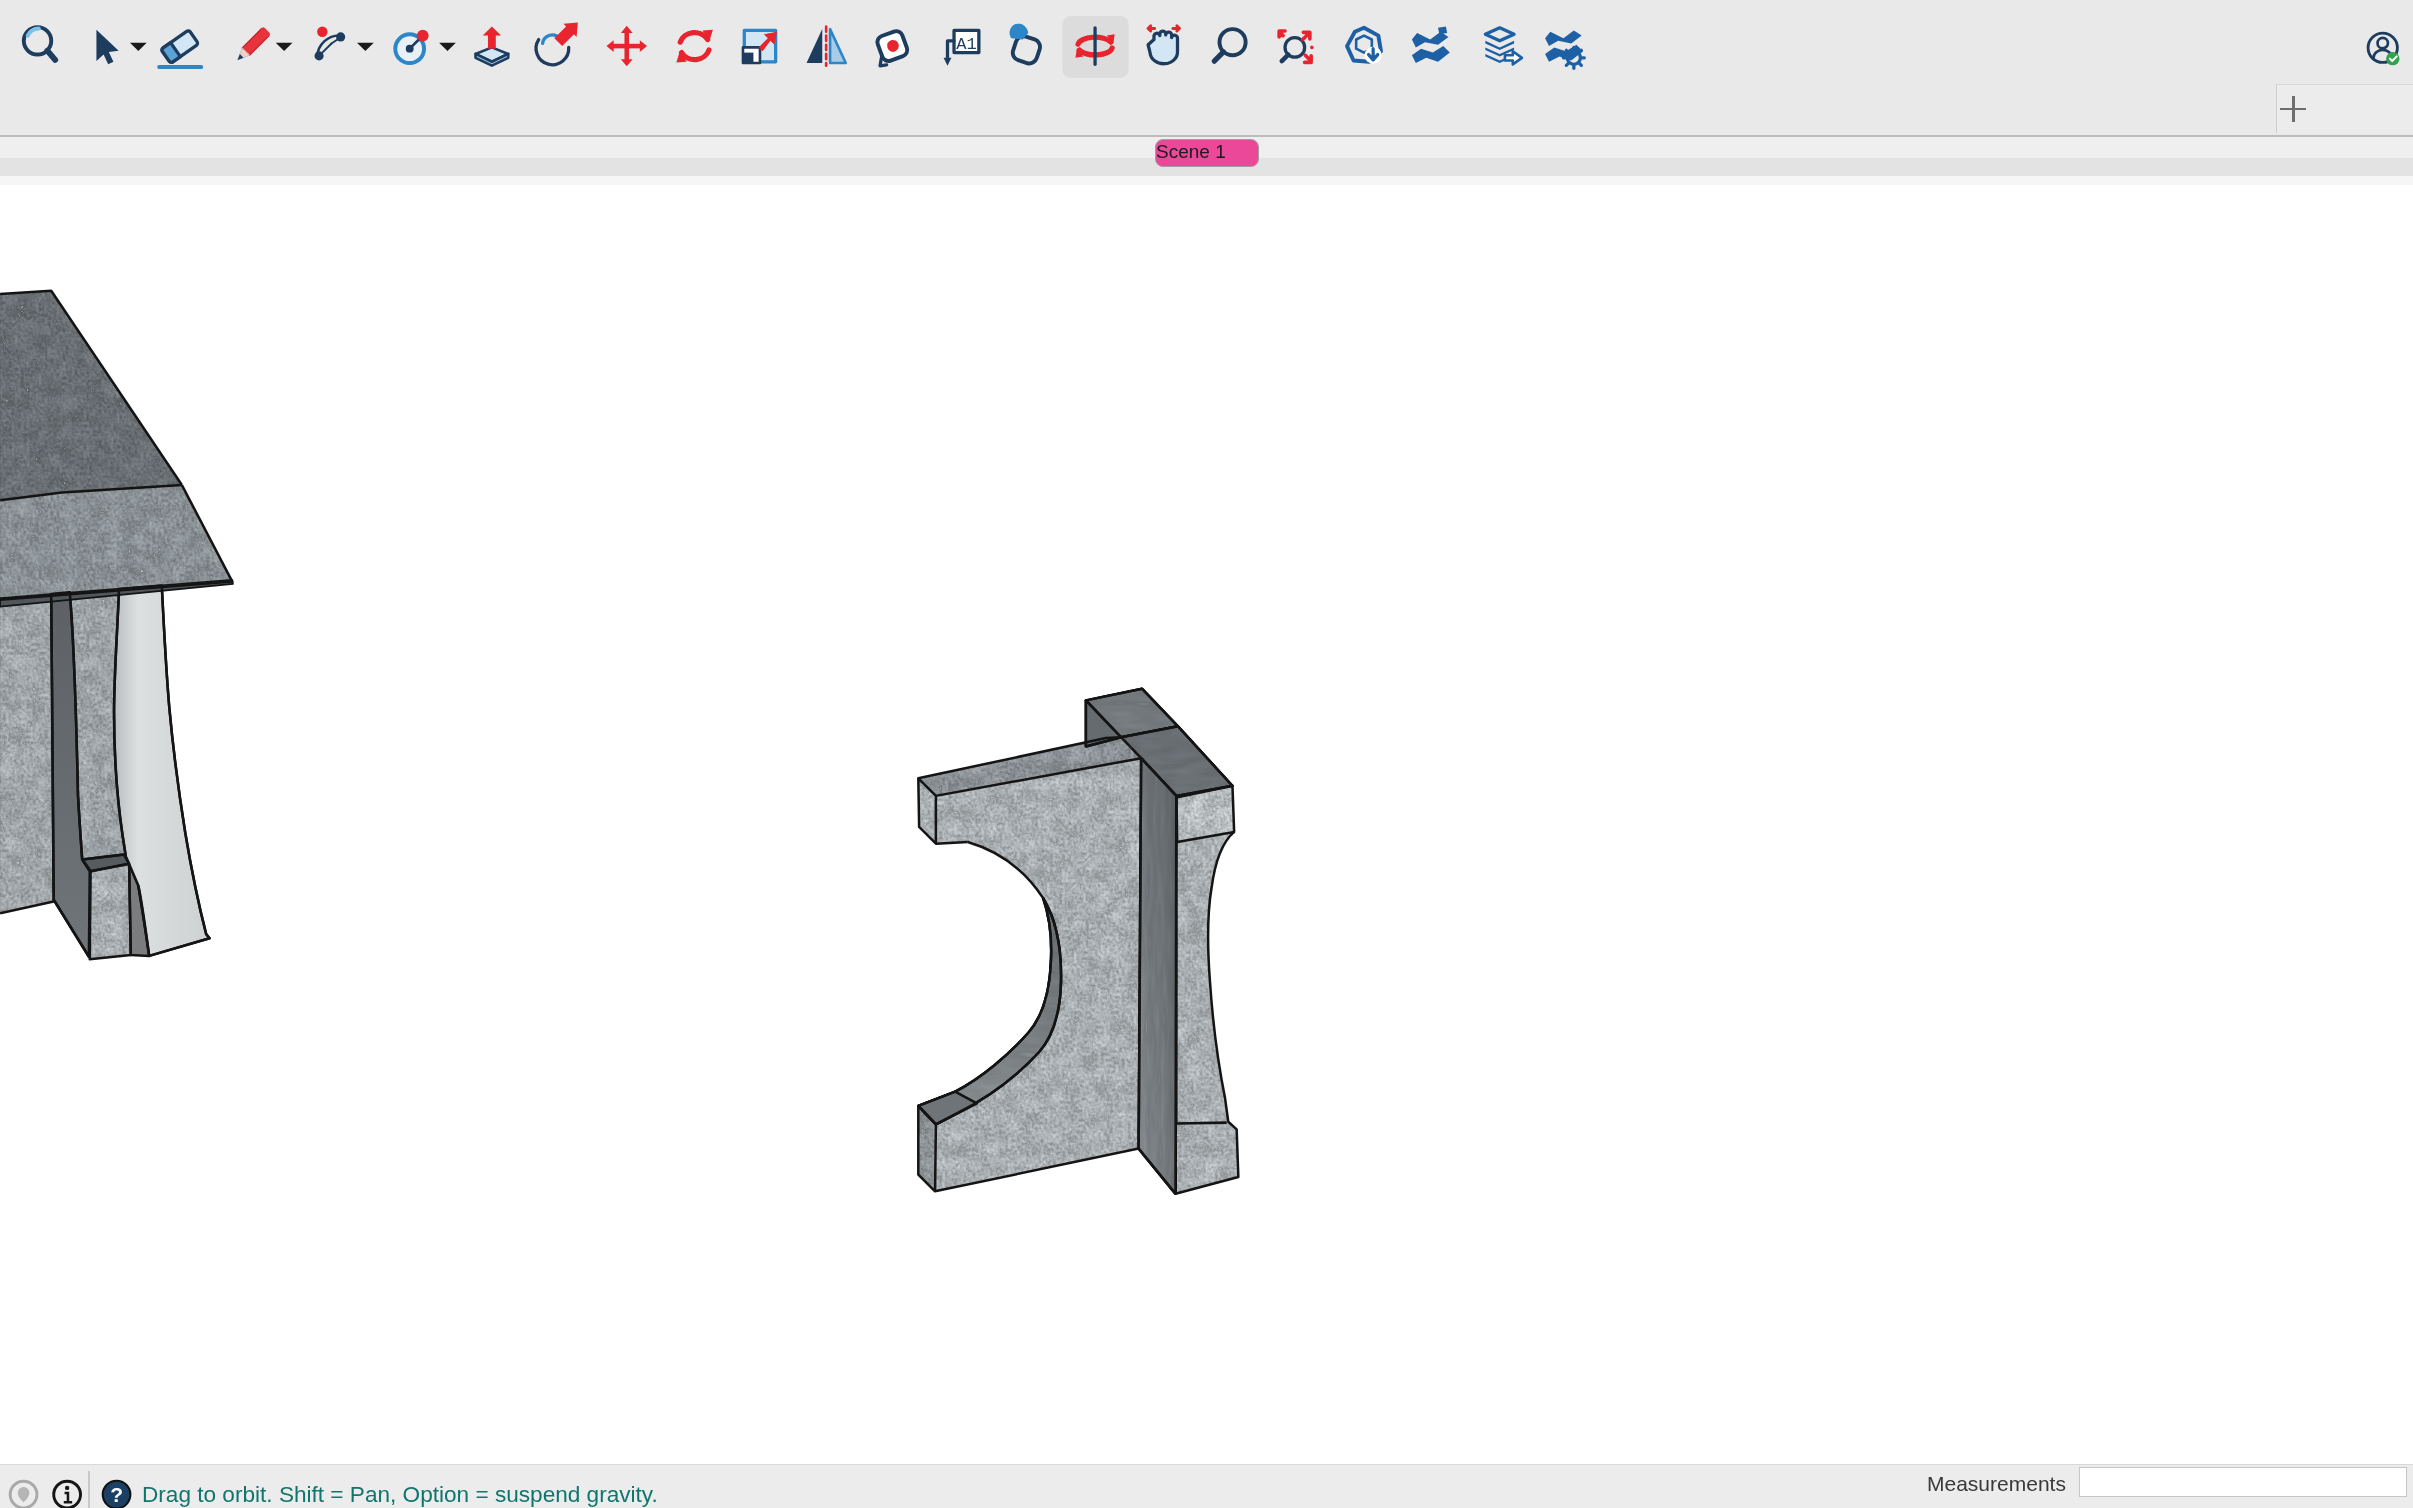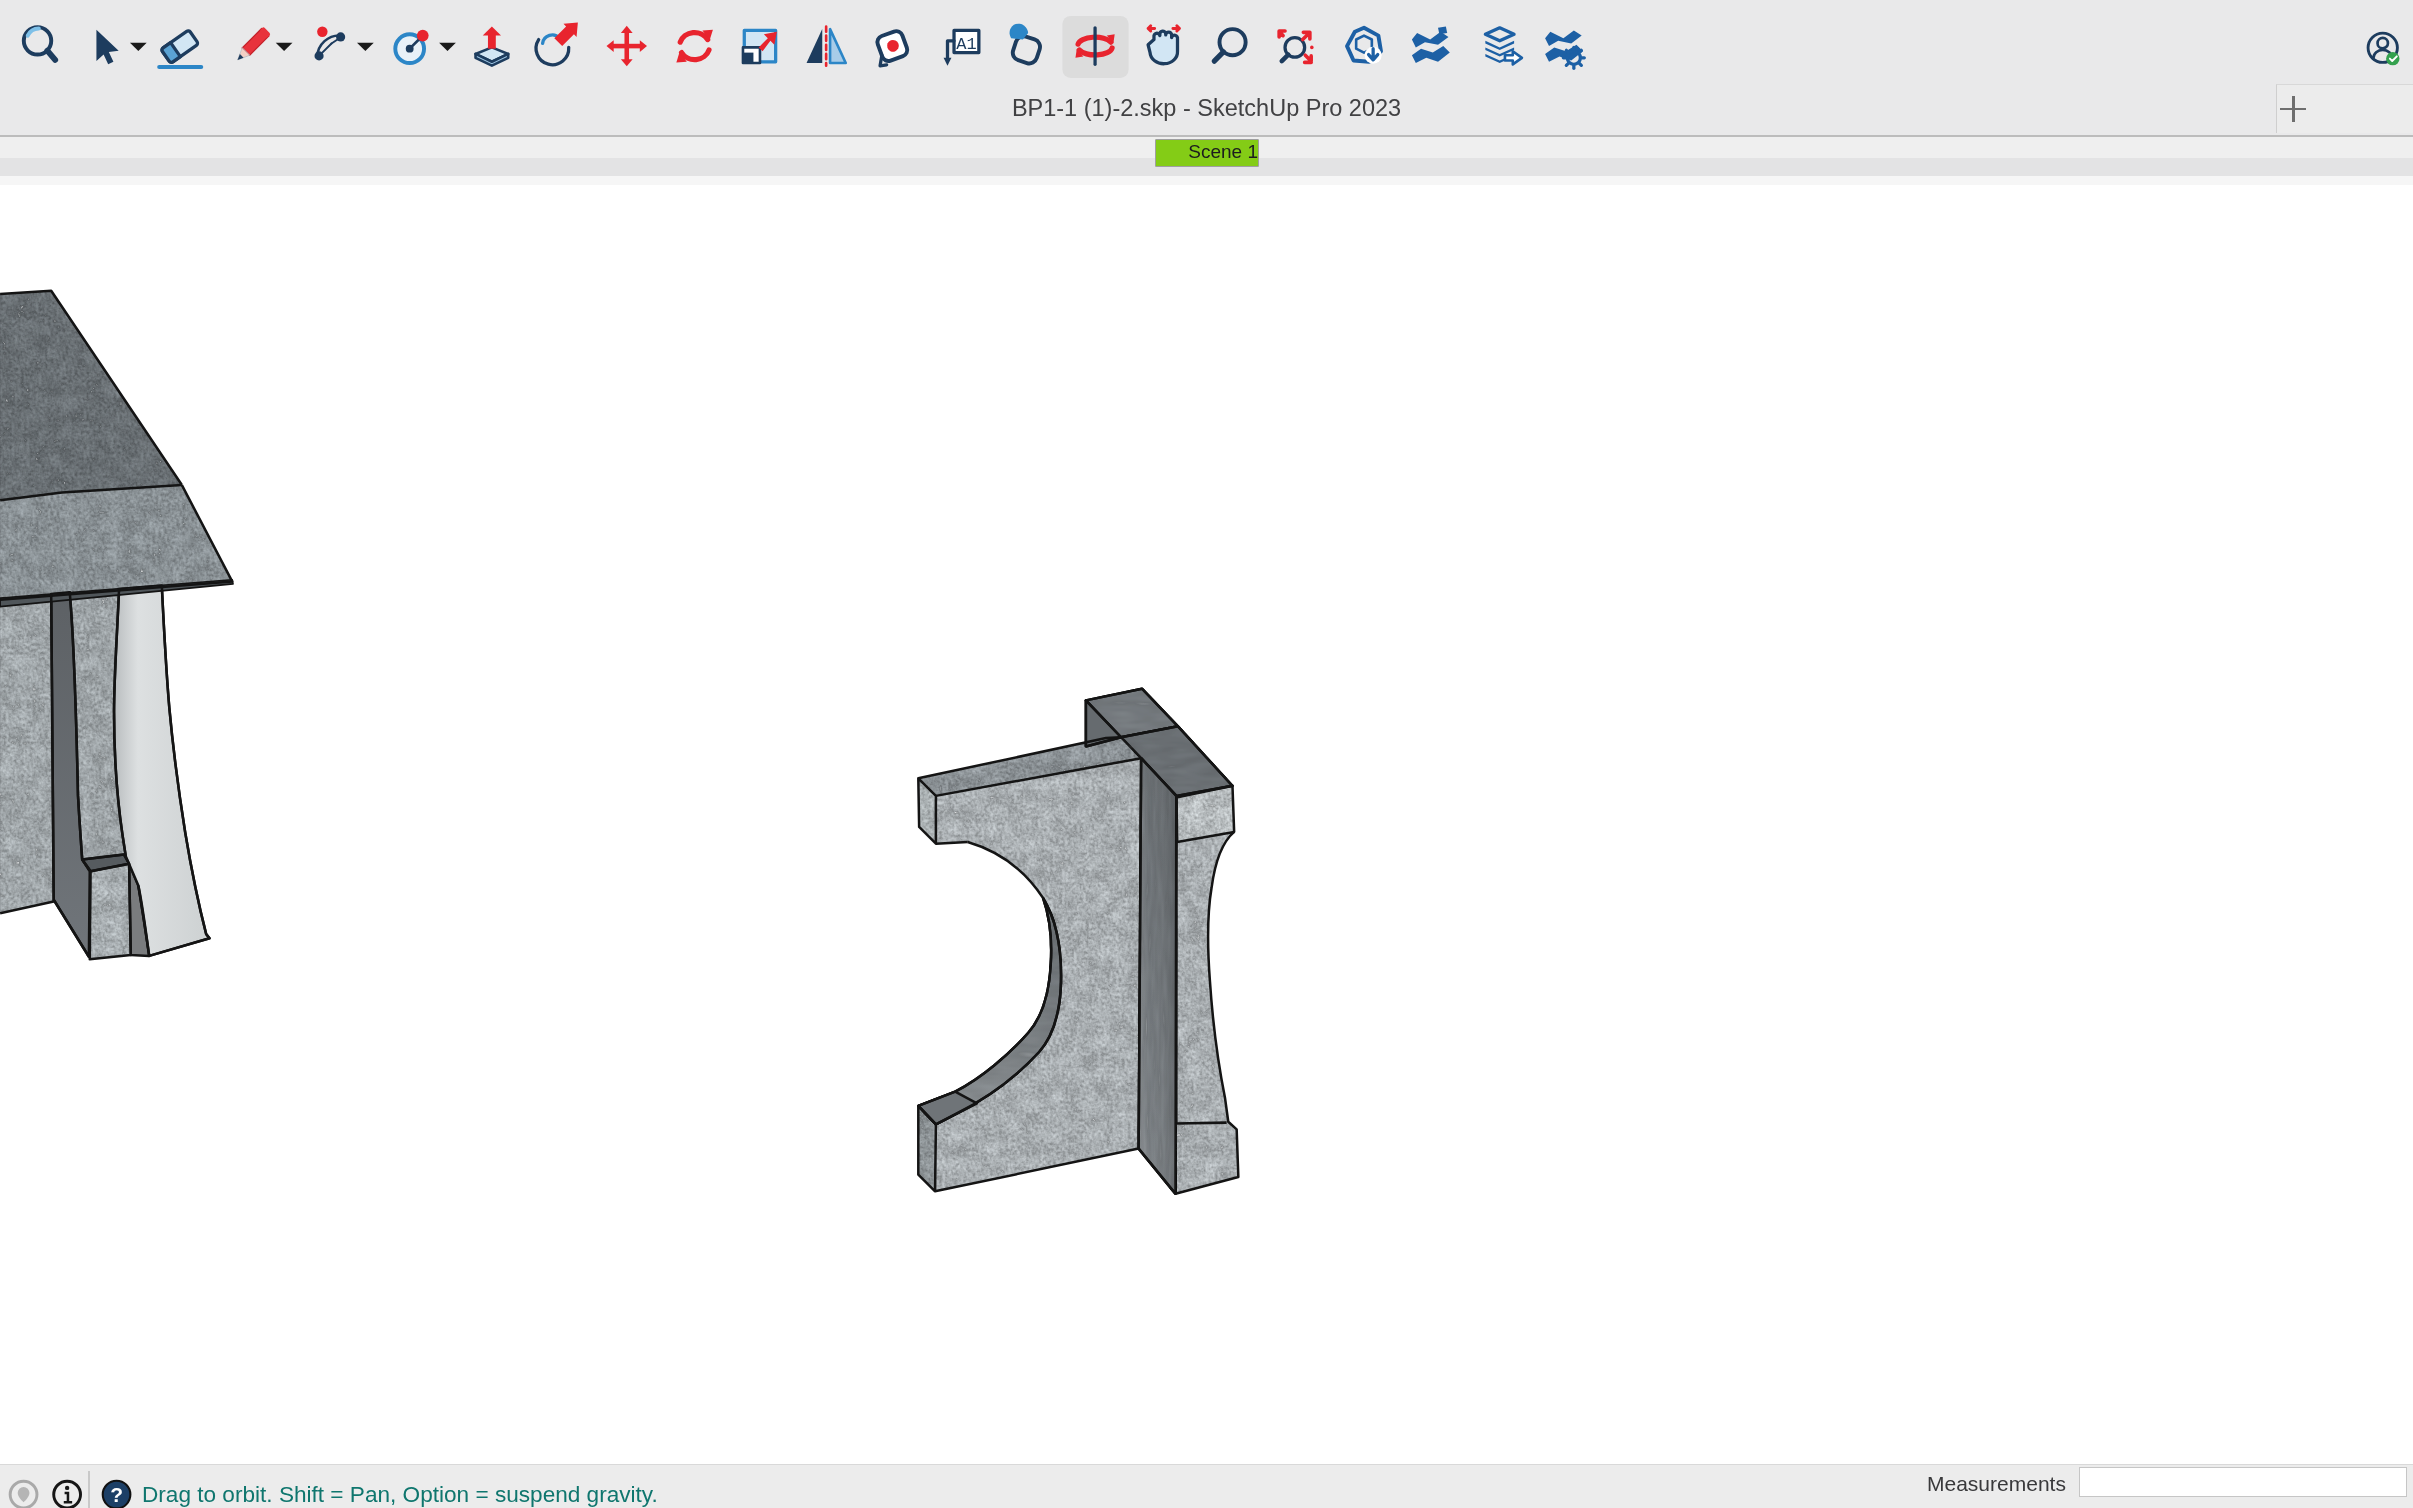--- a/index.html
+++ b/index.html
@@ -7,42 +7,41 @@
     font-family:"Liberation Sans", sans-serif; }
   #page { position:relative; width:2413px; height:1508px; }
   
   #chrome { position:absolute; left:0; top:0; width:2413px; height:135px; background:#e9e9ea; }
   #title { position:absolute; left:0; top:95px; width:2413px; text-align:center;
     font-size:23.5px; color:#414143; }
   #divider1 { position:absolute; left:0; top:135px; width:2413px; height:1.7px; background:#bcbcbc; }
   #scenebar1 { position:absolute; left:0; top:137px; width:2413px; height:21px; background:#efefef; }
   #scenebar2 { position:absolute; left:0; top:158px; width:2413px; height:18.4px; background:#e3e3e4; }
   #scenebar3 { position:absolute; left:0; top:176px; width:2413px; height:9.2px; background:#f6f6f6; }
-  #scenebtn { position:absolute; left:1155px; top:139px; width:104px; height:28px; background:#84cc16;
-    border:1.7px solid #9f9fa0; border-radius:1px; text-align:right; font-size:19px; color:#1c1c1e;
+  #scenebtn { position:absolute; left:1155px; top:139px; width:104px; height:28px; background:#ec4899;
+    border:1.7px solid #9f9fa0; border-radius:8px; text-align:left; font-size:19px; color:#1c1c1e;
     line-height:24px; }
   #plustab { position:absolute; left:2276px; top:84px; width:137px; height:49px; background:#ececec;
     border-left:1.7px solid #cfcfcf; border-top:0.8px solid #d8d8d8; }
   #plustab .pth { position:absolute; left:3.4px; top:22.6px; width:26px; height:2.5px; background:#6e6e6e; }
   #plustab .ptv { position:absolute; left:15px; top:11px; width:2.5px; height:26px; background:#6e6e6e; }
   
   #statusbar { position:absolute; left:0; top:1464px; width:2413px; height:44px; background:#ececec;
     border-top:0.8px solid #d9d9d9; }
   #statustext { position:absolute; left:142px; top:1482px; font-size:22.6px; color:#0f766e; }
   #measlabel { position:absolute; left:1927px; top:1472px; font-size:21px; color:#39393b; }
   #measbox { position:absolute; left:2079px; top:1467px; width:328px; height:30px; background:#fff;
     border:0.8px solid #c6c6c6; }
   #sep1 { position:absolute; left:88px; top:1471px; width:1.7px; height:38px; background:#c9c9c9; }
   .abs { position:absolute; }
 </style>
 </head>
 <body>
 <div id="page">
   <div id="chrome"></div>
-  <div id="title">BP1-1 (1)-2.skp - SketchUp Pro 2023</div>
   <div id="divider1"></div>
   <div id="scenebar1"></div>
   <div id="scenebar2"></div>
   <div id="scenebar3"></div>
   <div id="plustab">
       <div class="pth"></div>
       <div class="ptv"></div>
     </div>
   <div id="scenebtn">Scene 1</div>
   <div id="statusbar"></div>

